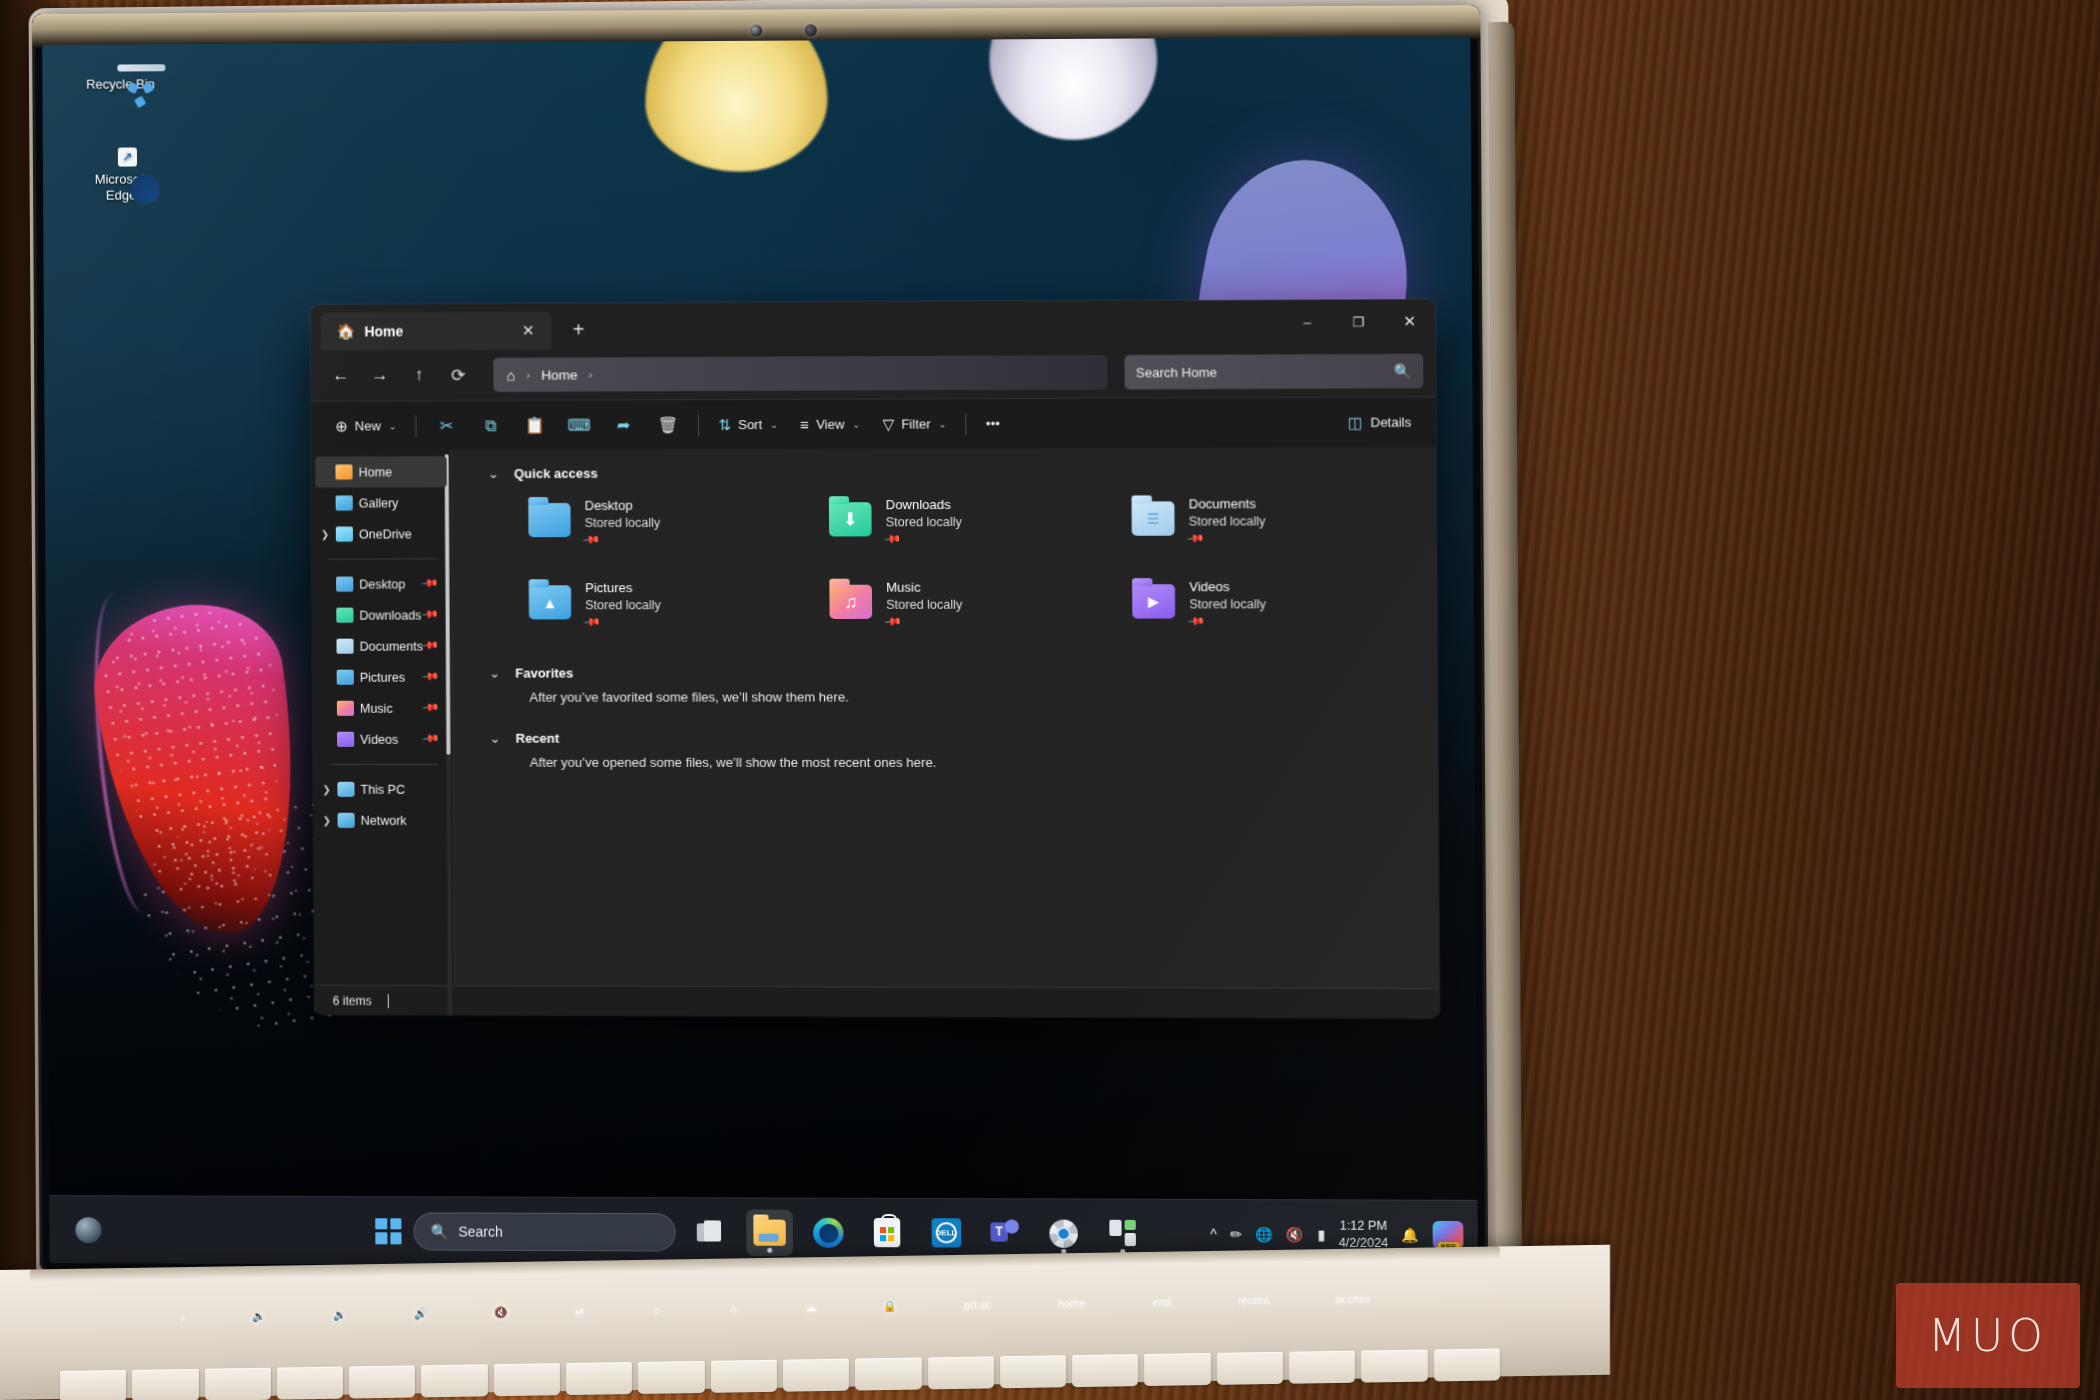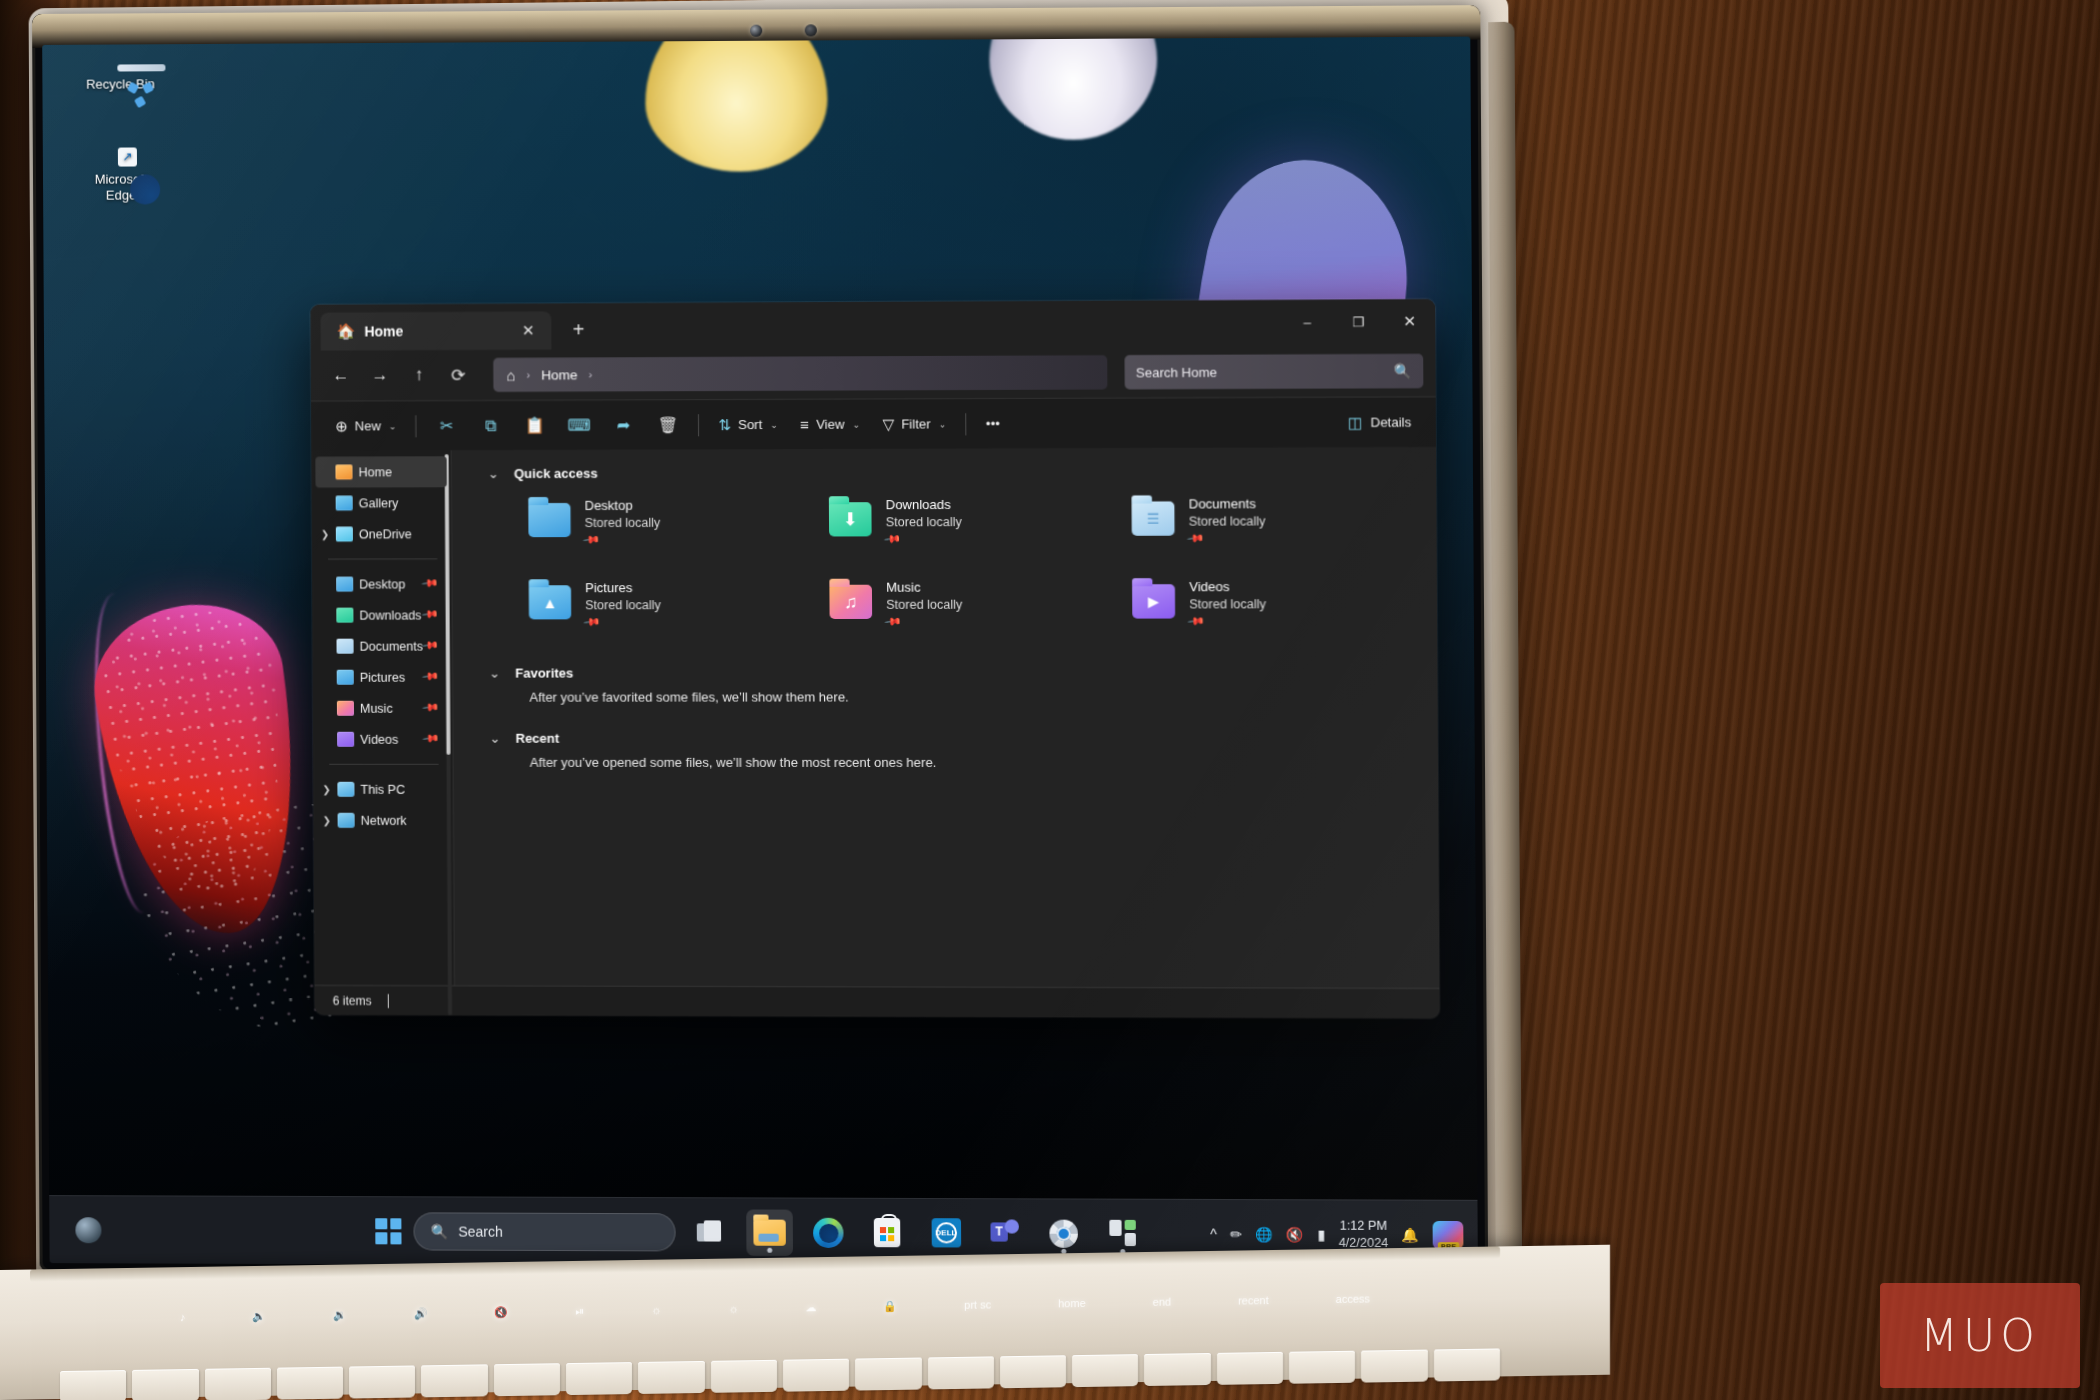--- a/index.html
+++ b/index.html
@@ -348,21 +348,21 @@
   .deck-hinge{ position:absolute; left:30px; top:0px; width:1470px; height:12px;
     background:linear-gradient(180deg,#b9ae9c,#efe9de); border-radius:3px; }
   .fkeys{ position:absolute; left:180px; top:44px; width:1190px; display:flex; justify-content:space-between;
     color:rgba(255,255,255,.85); font-size:11px; text-shadow:0 0 6px rgba(255,255,255,.8); }
   .keyrow{ position:absolute; left:60px; bottom:-4px; width:1440px; height:32px; display:flex; gap:6px; }
   .keyrow i{ flex:1; background:linear-gradient(180deg,#f6f1e8,#ddd4c6); border-radius:3px 3px 5px 5px;
     box-shadow:inset 0 1px 0 rgba(255,255,255,.9), 0 1px 2px rgba(0,0,0,.18); }
 
   
   .muo{
-    position:absolute; right:20px; bottom:12px; width:200px; height:105px;
+    position:absolute; right:20px; bottom:12px; width:184px; height:105px;
     background:rgba(196,62,46,.72); border-radius:4px;
     display:flex; align-items:center; justify-content:center;
     letter-spacing:5px; font-size:44px; color:rgba(255,245,240,.92);
     font-family:"DejaVu Sans", sans-serif; font-weight:300;
   }
 </style>
 </head>
 <body>
 
 <div id="scene">

